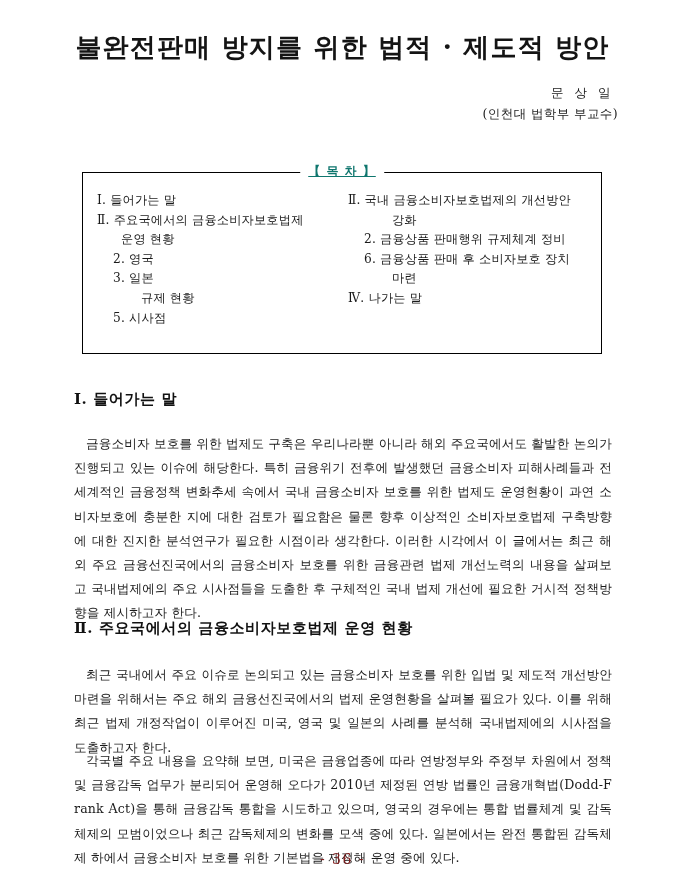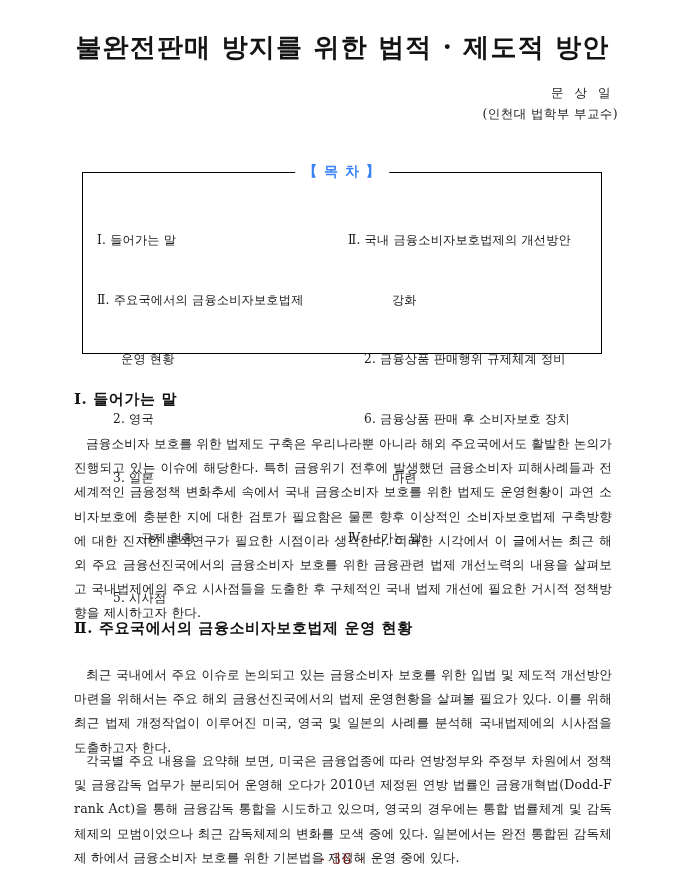--- a/index.html
+++ b/index.html
@@ -65,44 +65,45 @@
     border: 1.1px solid #000000;
     box-sizing: border-box;
   }
   .toc-legend {
     position: absolute;
     top: -10px;
     left: 50%;
     transform: translateX(-50%);
     background: #ffffff;
     padding: 0 8px;
-    font-size: 14px;
+    font-size: 12px;
     font-weight: bold;
     letter-spacing: 1px;
     white-space: nowrap;
-    color: #3b82f6;
+    color: #0f766e;
+    text-decoration: underline;
   }
   .toc-columns {
     position: absolute;
     top: 18px;
     left: 0;
     width: 100%;
     display: flex;
     box-sizing: border-box;
     padding: 0 10px 0 14px;
   }
   .toc-col {
     font-size: 12.2px;
     line-height: 19.6px;
     letter-spacing: 0.2px;
   }
   .toc-col-left { width: 252px; }
   .toc-col-right { width: 244px; }
 
-  .toc-line { white-space: nowrap; margin-top: 40px; }
+  .toc-line { white-space: nowrap; }
   .toc-l0 { padding-left: 8px;  text-indent: -8px; }
   .toc-l0b { padding-left: 24px; }      
   .toc-l1 { padding-left: 28px; text-indent: -12px; }
   .toc-l1b { padding-left: 44px; }      
 
   
   .sec-head {
     position: absolute;
     left: 74px;
     font-size: 15px;

